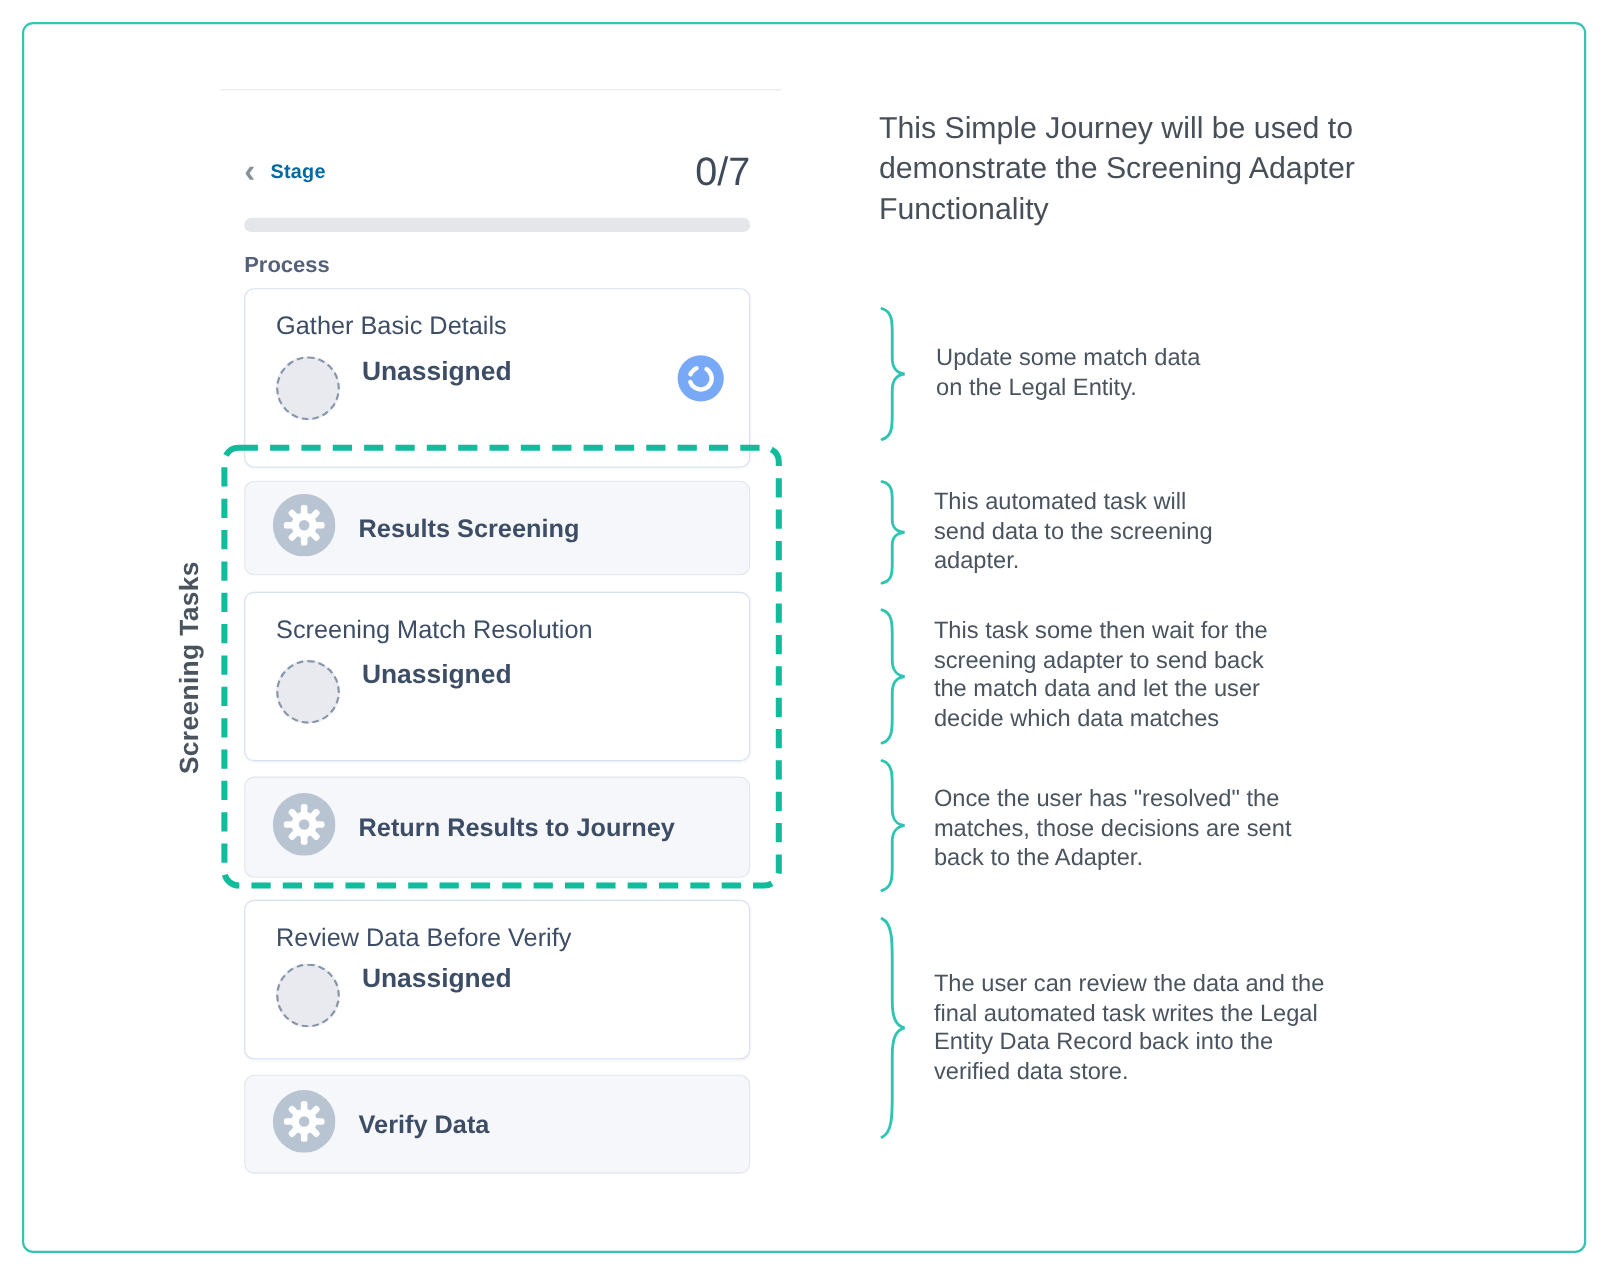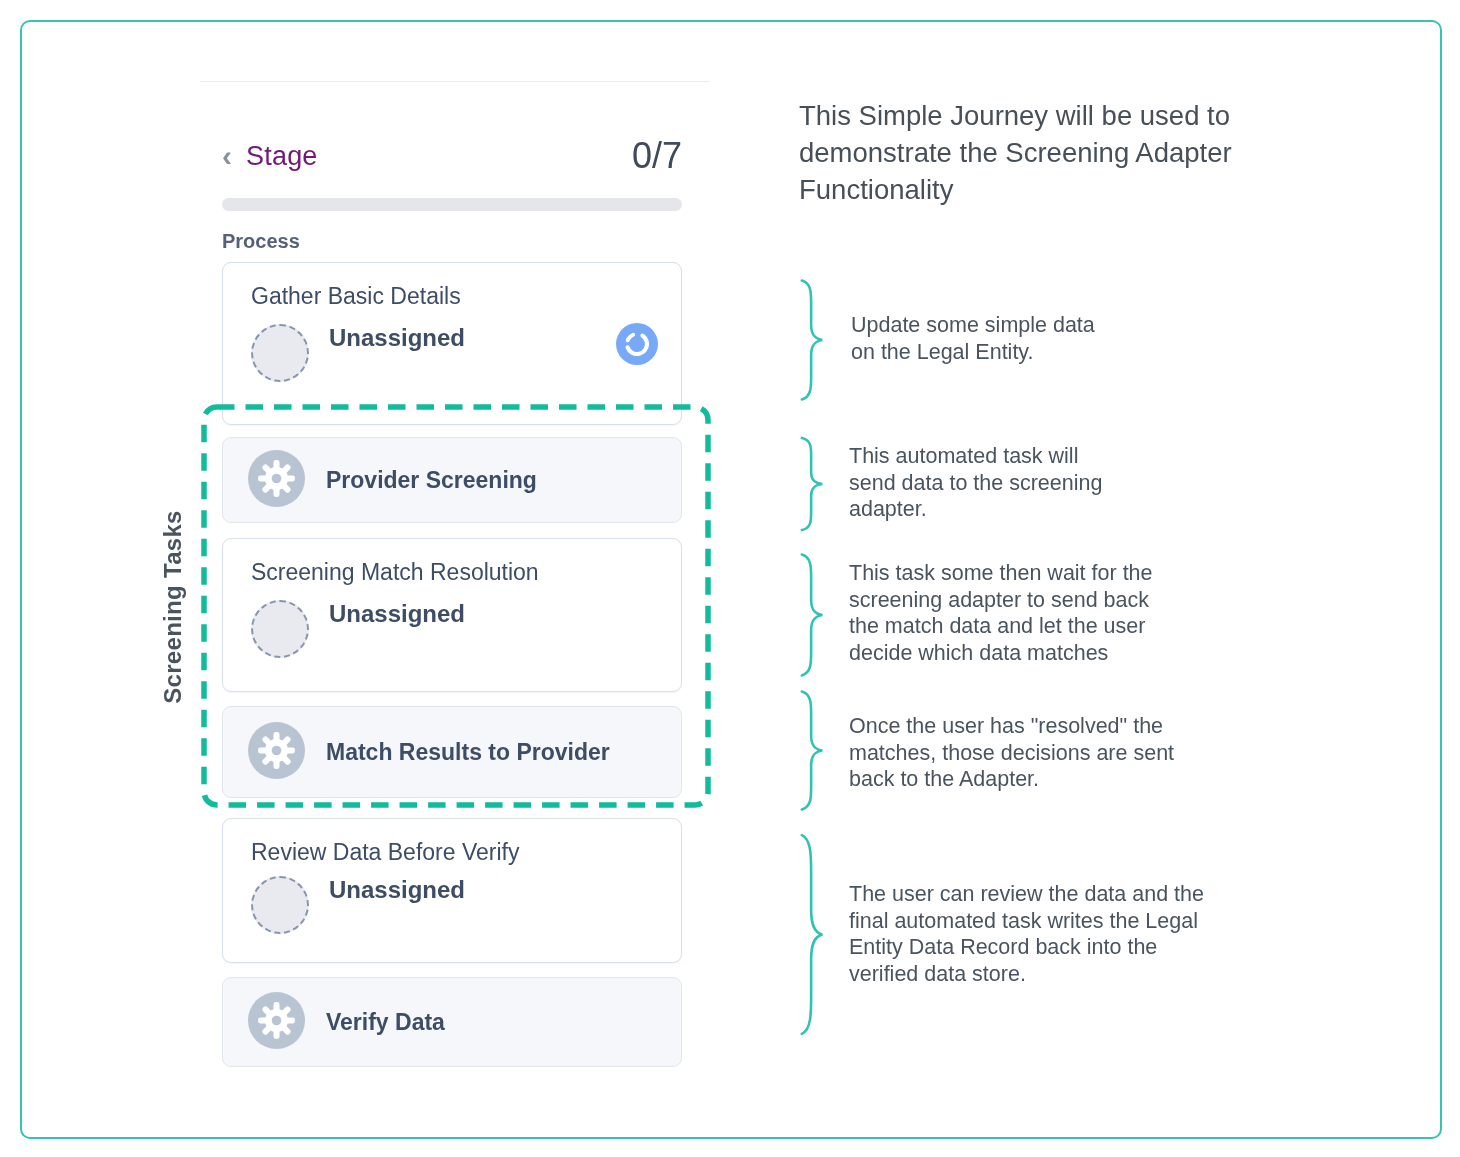--- a/index.html
+++ b/index.html
@@ -5,21 +5,21 @@
   html,body{margin:0;padding:0;background:#ffffff;}
   .stage-wrap{position:relative;width:1460px;height:1157px;background:#ffffff;overflow:hidden;
     font-family:"Liberation Sans",sans-serif;color:#3d4d66;}
   .outer-frame{position:absolute;left:20px;top:20px;width:1418px;height:1115px;
     border:2px solid #35c4b4;border-radius:10px;pointer-events:none;}
   .top-divider{position:absolute;left:200px;top:81px;width:510px;height:1px;background:#ececec;}
 
   
   .hdr{position:absolute;left:222px;top:135px;width:460px;display:flex;align-items:center;}
   .back-chevron{color:#8b919b;font-size:30px;font-weight:700;line-height:30px;margin-right:14px;cursor:pointer;}
-  .hdr-title{font-size:27px;font-weight:400;color:#701a75;letter-spacing:.2px;}
+  .hdr-title{font-size:18px;font-weight:700;color:#0369a1;letter-spacing:.2px;}
   .hdr-counter{margin-left:auto;font-size:36px;font-weight:400;color:#3f4a5a;}
   .progress-track{position:absolute;left:222px;top:198px;width:460px;height:13px;border-radius:7px;background:#e4e6e9;}
   .progress-fill{height:100%;width:0%;border-radius:7px;background:#35c4b4;}
   .section-label{position:absolute;left:222px;top:230px;font-size:20px;font-weight:700;color:#55617a;}
 
   
   .card{position:absolute;left:222px;width:460px;border-radius:9px;box-sizing:border-box;cursor:pointer;}
   .card.user{background:#ffffff;border:1px solid #d8dfee;box-shadow:0 1px 2px rgba(60,80,120,.06);}
   .card.auto{background:#f5f7fa;border:1px solid #e1e6ed;display:flex;align-items:center;padding-left:25px;}
   .card-title{font-size:23px;font-weight:400;color:#3d4d66;padding:20px 0 0 28px;}
@@ -99,21 +99,21 @@
             <rect x="25.5" y="10" width="6" height="10" rx="2.4" transform="rotate(180 28.5 28.5)"></rect>
             <rect x="25.5" y="10" width="6" height="10" rx="2.4" transform="rotate(225 28.5 28.5)"></rect>
             <rect x="25.5" y="10" width="6" height="10" rx="2.4" transform="rotate(270 28.5 28.5)"></rect>
             <rect x="25.5" y="10" width="6" height="10" rx="2.4" transform="rotate(315 28.5 28.5)"></rect>
           </g>
           <circle cx="28.5" cy="28.5" r="11.5"></circle>
         </g>
         <circle cx="28.5" cy="28.5" r="4.8" fill="#b9c4d3"></circle>
       </svg>
     </span>
-    <span class="auto-label">Provider Screening</span>
+    <span class="auto-label">Results Screening</span>
   </div>
 
   <div class="card user" style="top:538px;height:154px;">
     <div class="card-title">Screening Match Resolution</div>
     <div class="assign-row">
       <div class="avatar"></div>
       <div class="assignee">Unassigned</div>
     </div>
   </div>
 
@@ -130,21 +130,21 @@
             <rect x="25.5" y="10" width="6" height="10" rx="2.4" transform="rotate(180 28.5 28.5)"></rect>
             <rect x="25.5" y="10" width="6" height="10" rx="2.4" transform="rotate(225 28.5 28.5)"></rect>
             <rect x="25.5" y="10" width="6" height="10" rx="2.4" transform="rotate(270 28.5 28.5)"></rect>
             <rect x="25.5" y="10" width="6" height="10" rx="2.4" transform="rotate(315 28.5 28.5)"></rect>
           </g>
           <circle cx="28.5" cy="28.5" r="11.5"></circle>
         </g>
         <circle cx="28.5" cy="28.5" r="4.8" fill="#b9c4d3"></circle>
       </svg>
     </span>
-    <span class="auto-label">Match Results to Provider</span>
+    <span class="auto-label">Return Results to Journey</span>
   </div>
 
   <div class="card user" style="top:818px;height:145px;">
     <div class="card-title">Review Data Before Verify</div>
     <div class="assign-row" style="margin-top:10px;">
       <div class="avatar"></div>
       <div class="assignee">Unassigned</div>
     </div>
   </div>
 
@@ -175,21 +175,21 @@
     <rect x="4" y="4" width="504" height="398" rx="13" fill="none" stroke="#10bc9c" stroke-width="5.5" stroke-dasharray="17.5 11"></rect>
   </svg>
 
   <div class="group-label">Screening Tasks</div>
 
   <div class="doc-title">This Simple Journey will be used to demonstrate the Screening Adapter Functionality</div>
 
   <svg class="brace b1" viewBox="0 0 30 100" preserveAspectRatio="none">
     <path d="M3,2 C13,4 13,12 13,20 L13,38 C13,45 16,49 25,50 C16,51 13,55 13,62 L13,80 C13,88 13,96 3,98"></path>
   </svg>
-  <div class="note n1">Update some simple data on the Legal Entity.</div>
+  <div class="note n1">Update some match data on the Legal Entity.</div>
 
   <svg class="brace b2" viewBox="0 0 30 100" preserveAspectRatio="none">
     <path d="M3,2 C13,4 13,12 13,20 L13,38 C13,45 16,49 25,50 C16,51 13,55 13,62 L13,80 C13,88 13,96 3,98"></path>
   </svg>
   <div class="note n2">This automated task will send data to the screening adapter.</div>
 
   <svg class="brace b3" viewBox="0 0 30 100" preserveAspectRatio="none">
     <path d="M3,2 C13,4 13,12 13,20 L13,38 C13,45 16,49 25,50 C16,51 13,55 13,62 L13,80 C13,88 13,96 3,98"></path>
   </svg>
   <div class="note n3">This task some then wait for the screening adapter to send back the match data and let the user decide which data matches</div>

